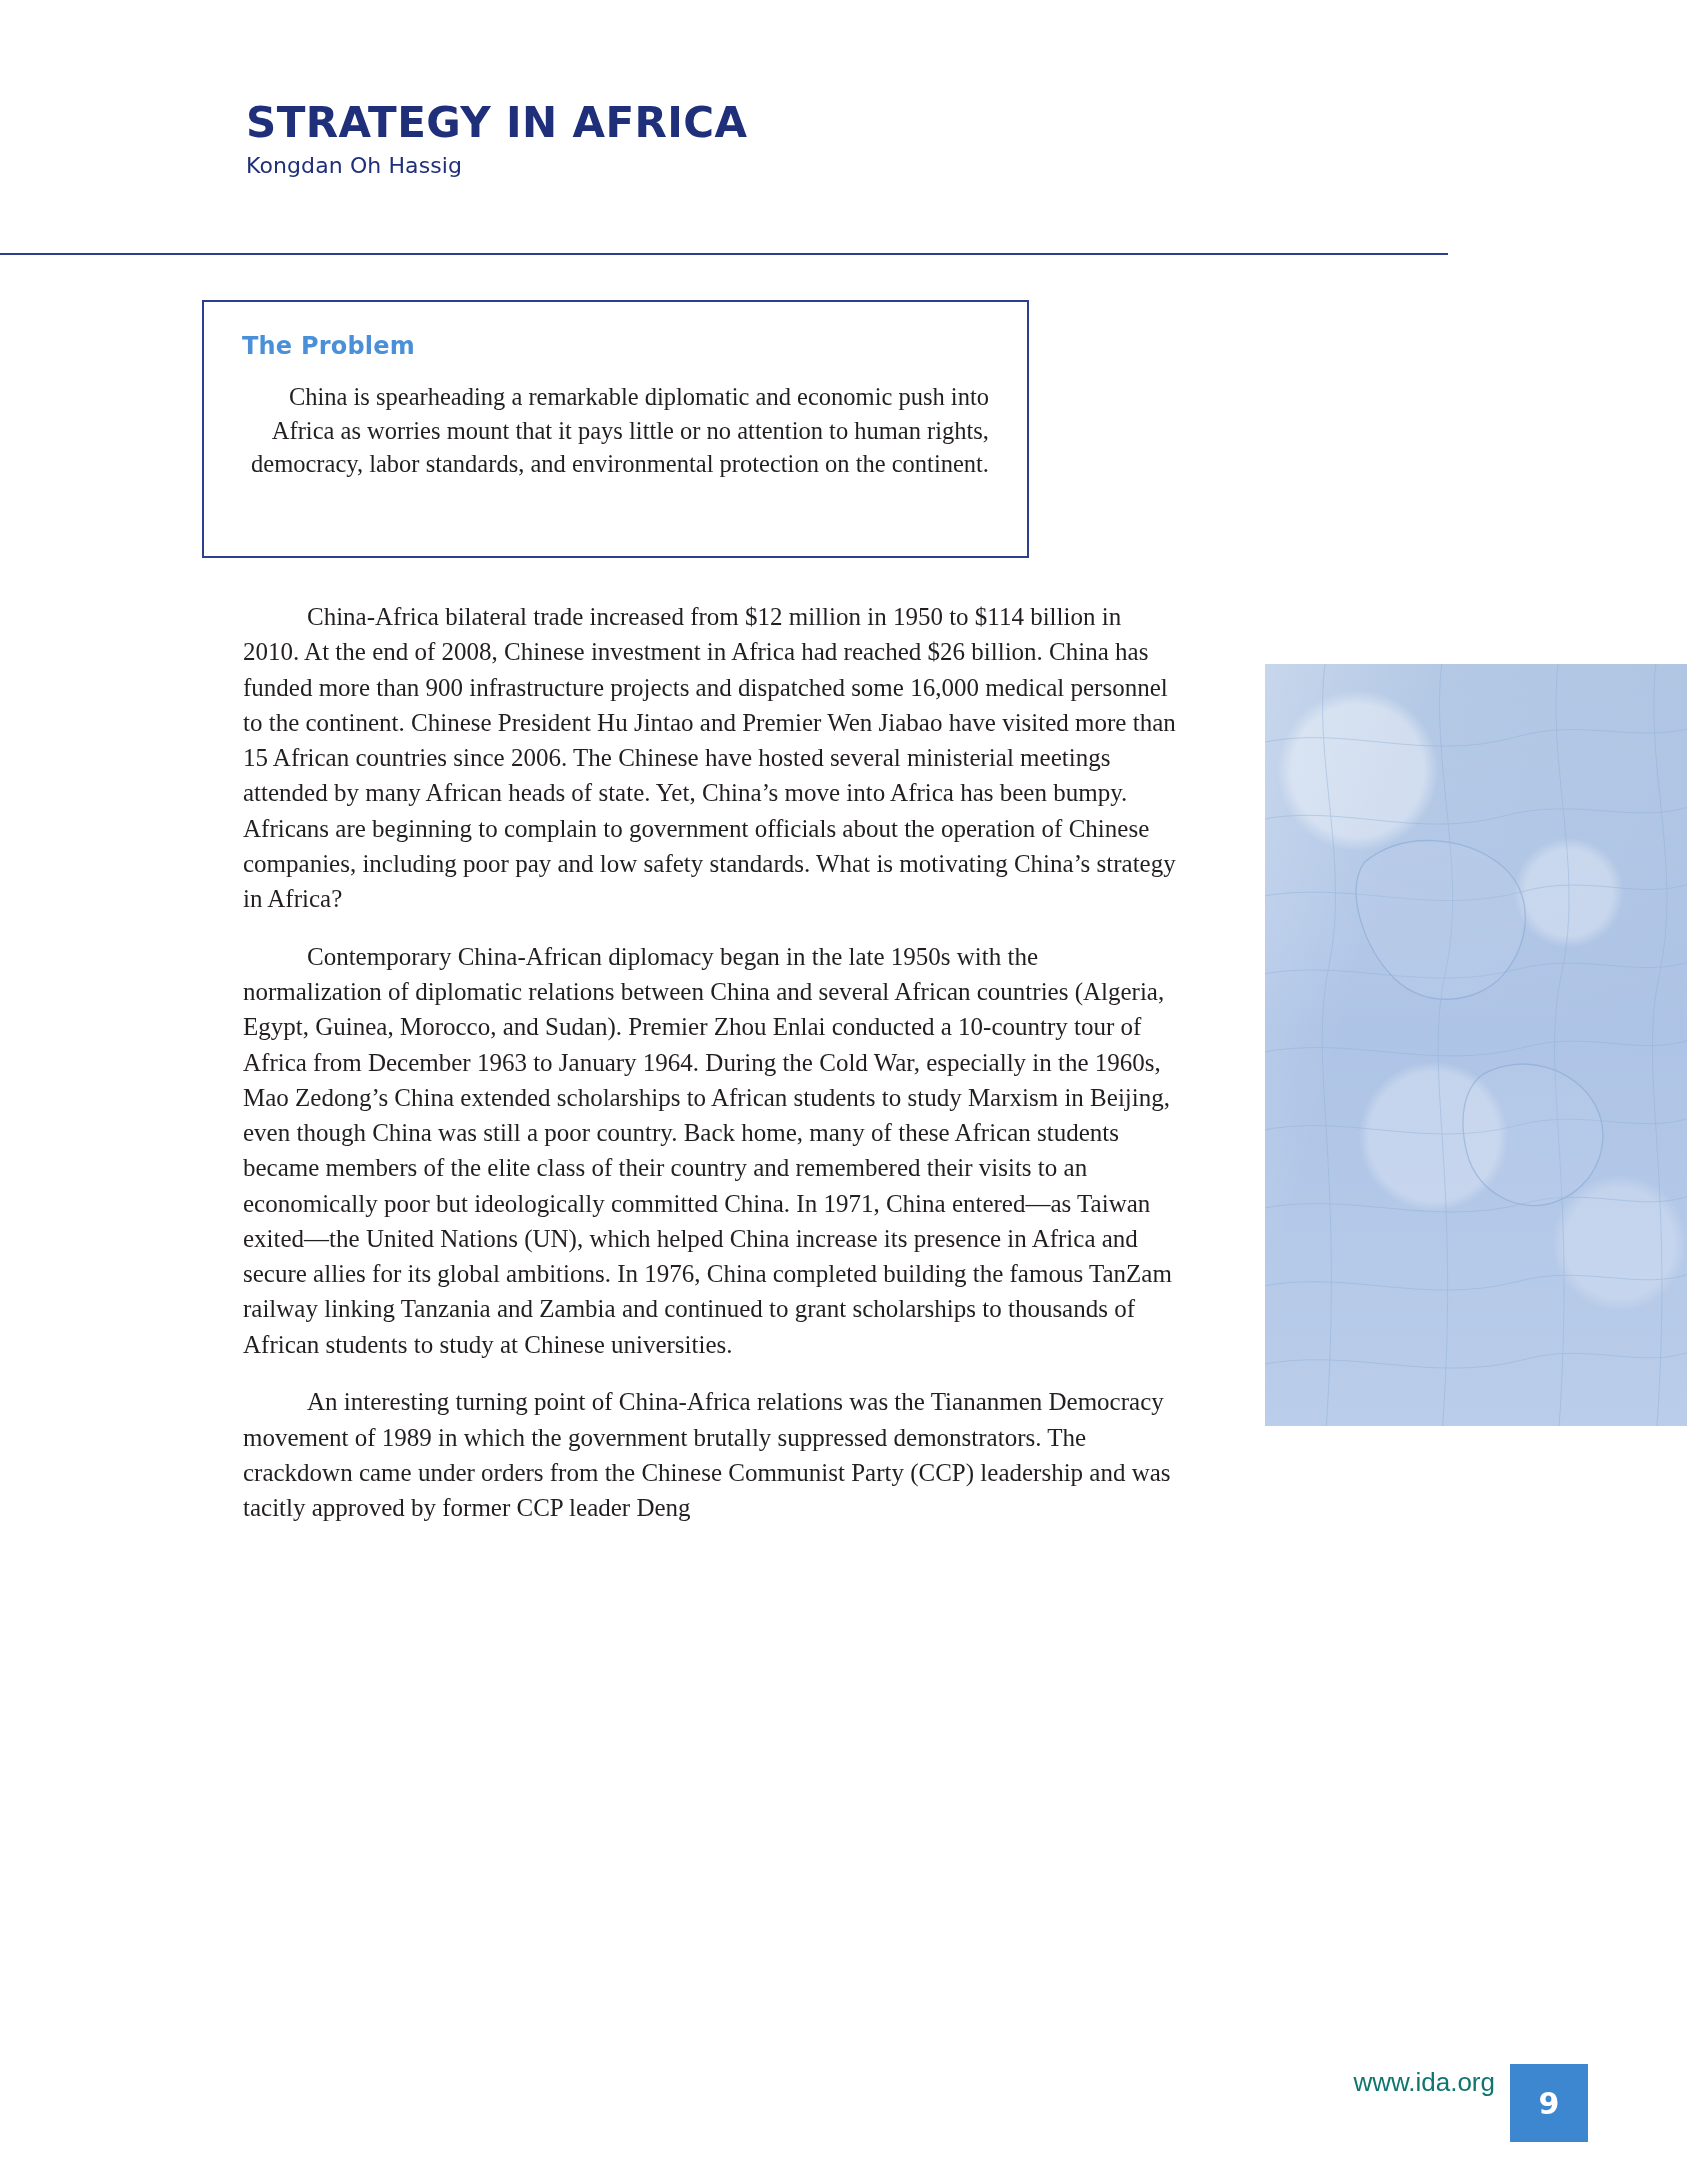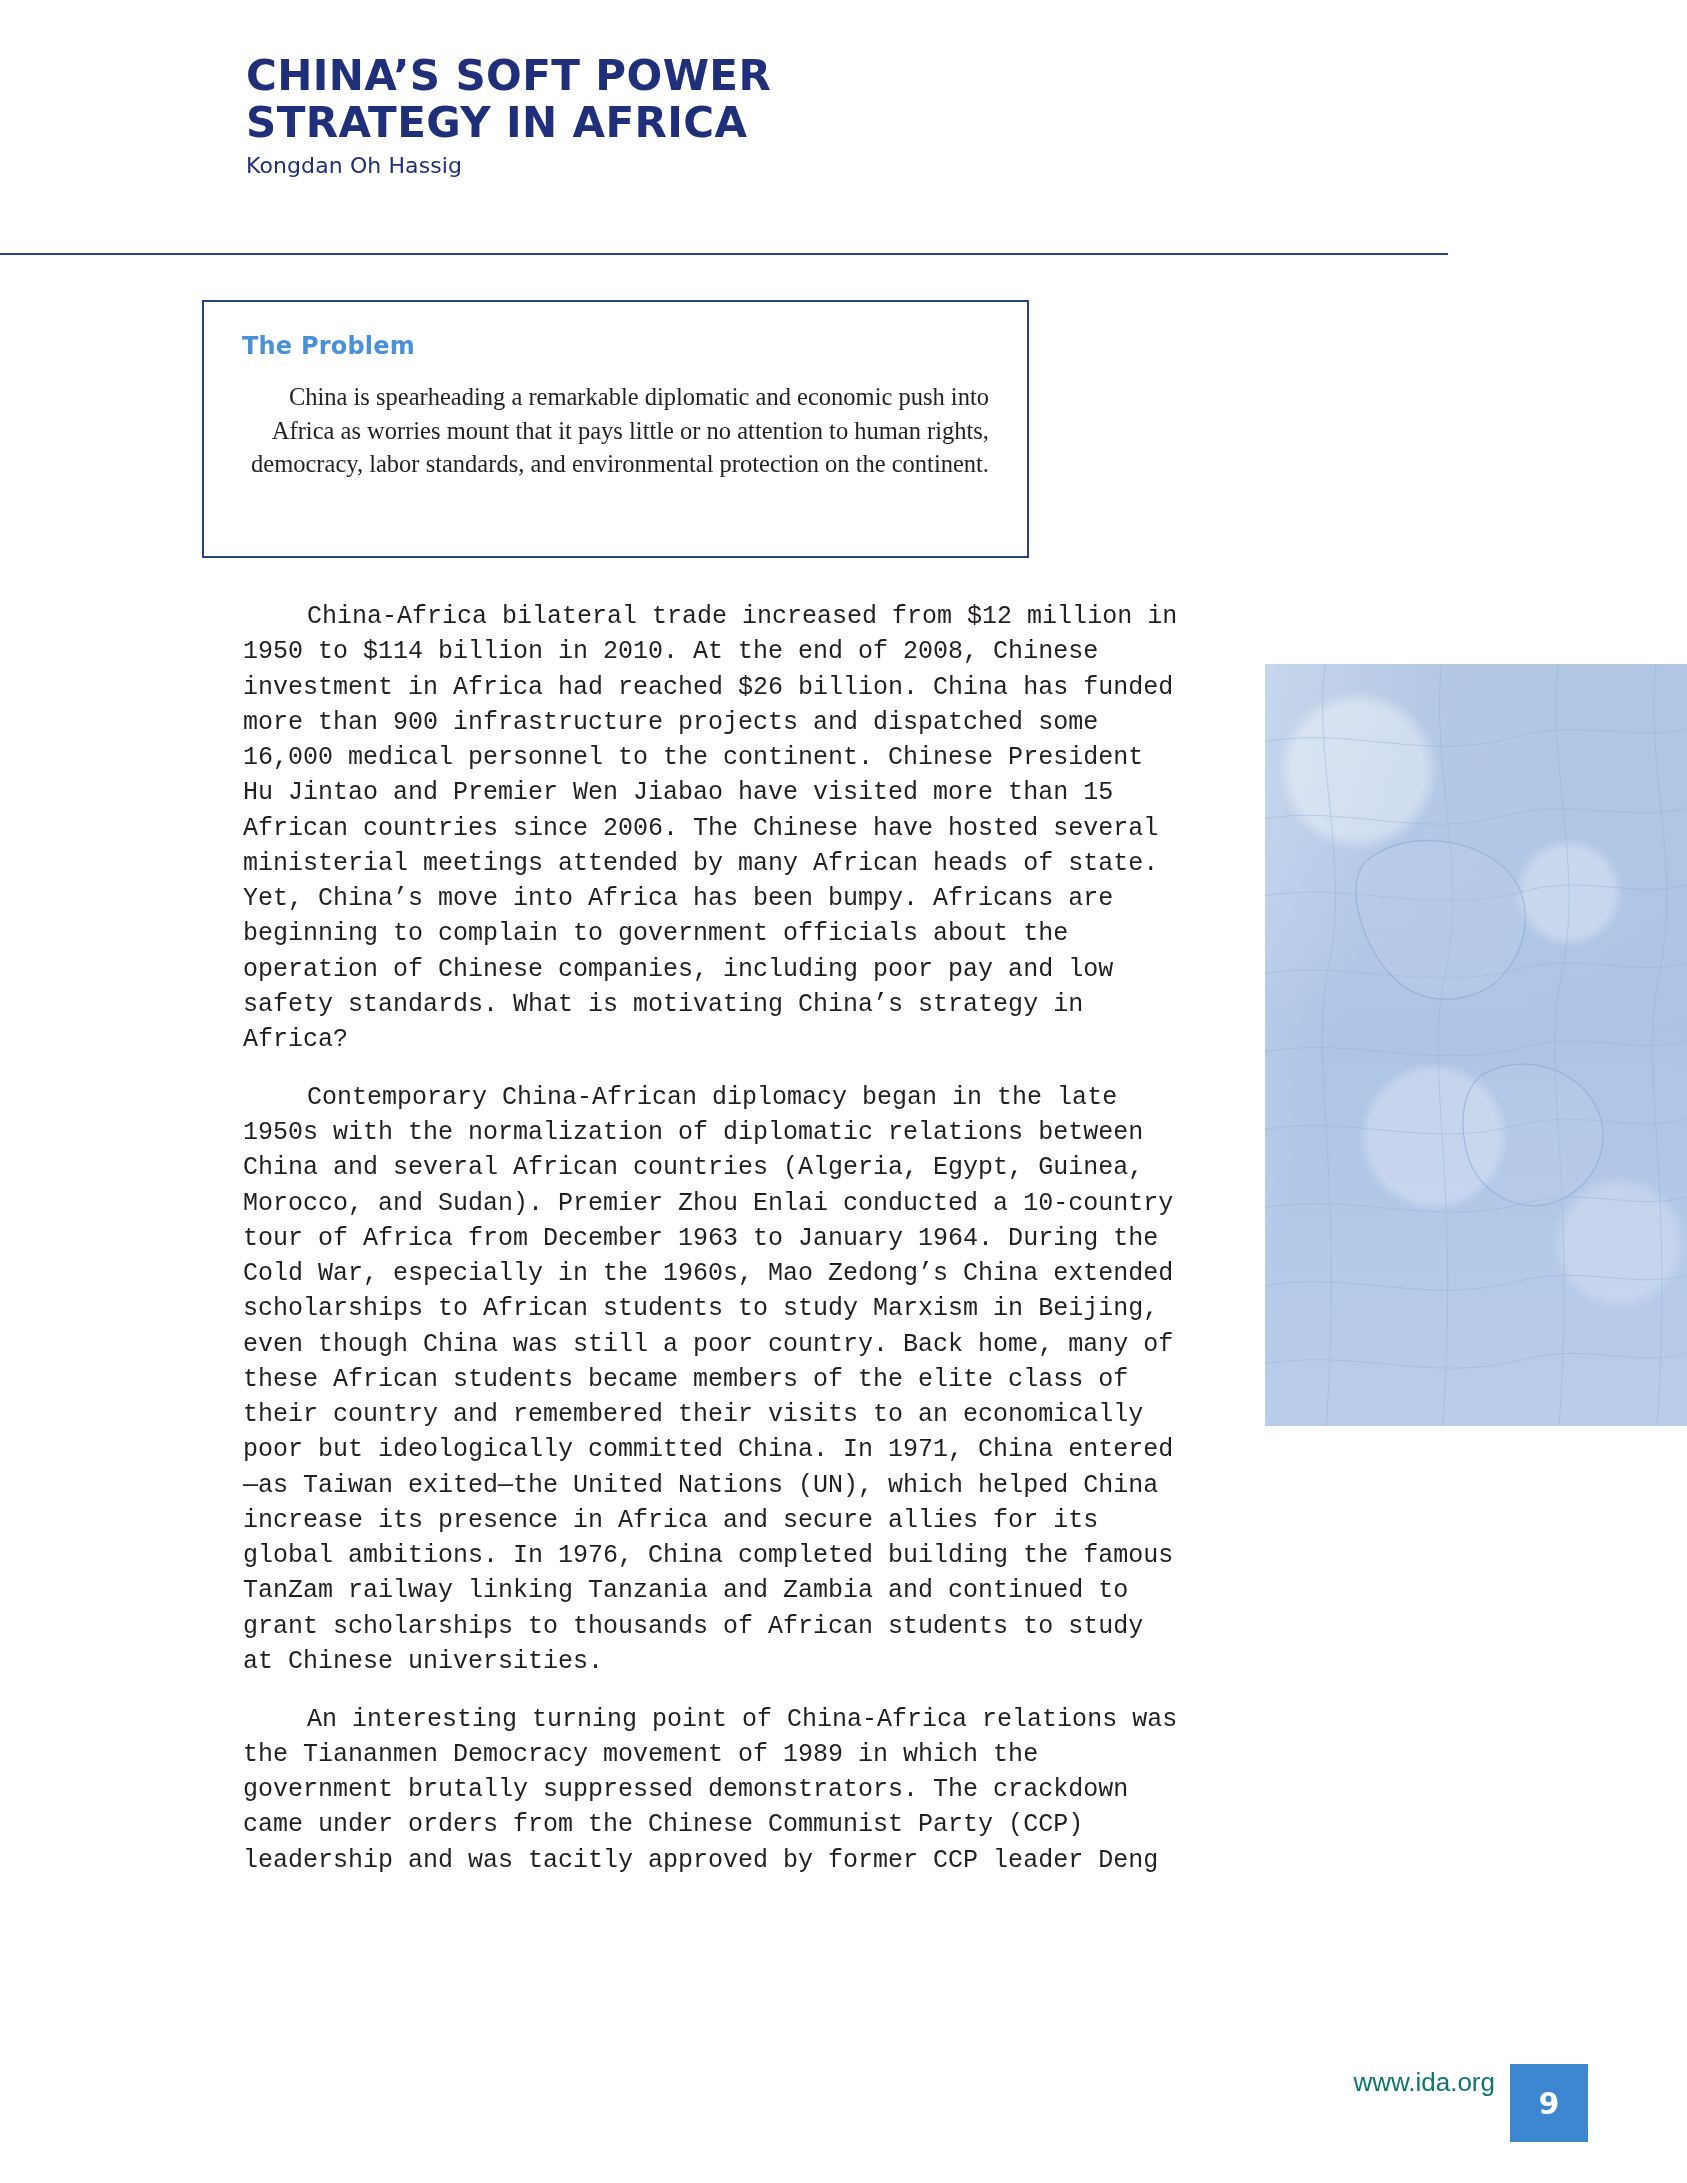--- a/index.html
+++ b/index.html
@@ -77,21 +77,21 @@
   }
 
   
   #body-col {
     position: absolute;
     left: 243px;
     top: 599px;
     width: 939px;
   }
   .para {
-    font-family: Liberation Mono, monospace;
+    font-family: Liberation Serif, serif;
     color: #231f20;
     font-size: 25px;
     line-height: 1.41;
     margin: 0 0 22.5px 0;
     text-indent: 64px;
     text-align: left;
   }
   .para.nospace { margin-bottom: 0; }
   .section-heading {
     font-family: "DejaVu Sans", sans-serif;
@@ -171,21 +171,21 @@
     font-weight: bold;
     font-size: 30px;
     color: #ffffff;
   }
 </style>
 </head>
 <body>
 
 <div id="title-block">
   <h1 id="doc-title">
-    <span>CHINA’S SOFT POWER</span><br>
+    <br>
     <span>STRATEGY IN AFRICA</span>
   </h1>
   <p id="doc-author">Kongdan Oh Hassig</p>
 </div>
 <div id="title-rule"></div>
 
 <section id="problem-box">
   <h2 id="problem-heading">The Problem</h2>
   <p id="problem-text">China is spearheading a remarkable diplomatic and economic push into Africa as worries mount that it pays little or no attention to human rights, democracy, labor standards, and environmental protection on the continent.</p>
 </section>

